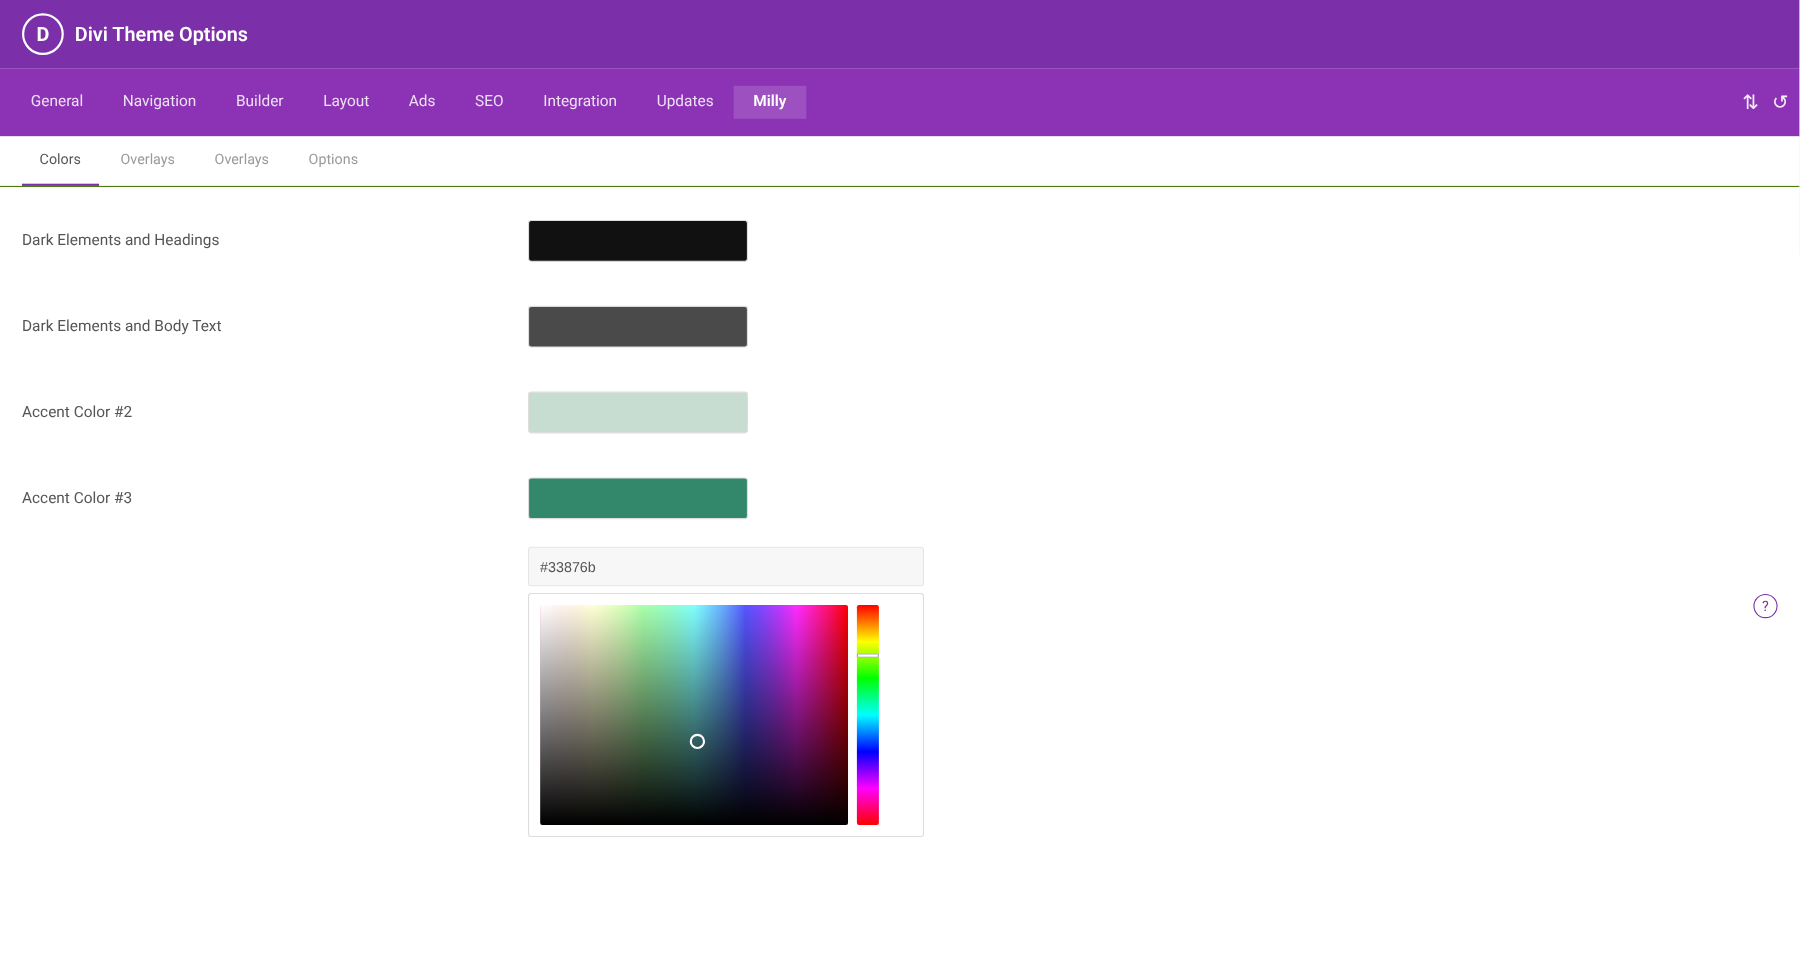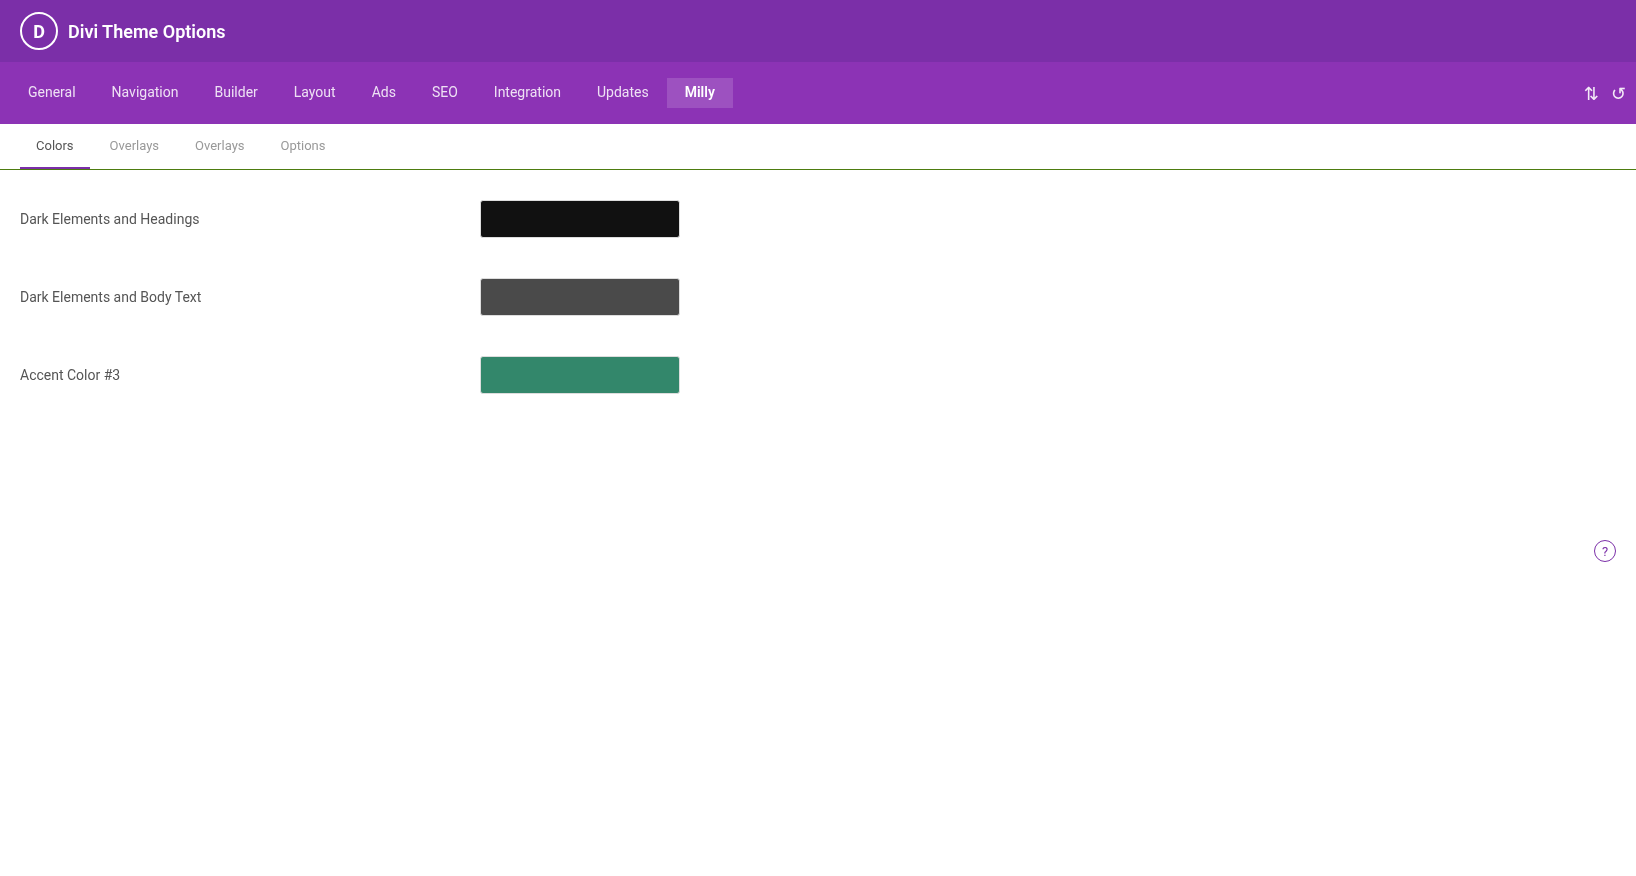--- a/index.html
+++ b/index.html
@@ -311,26 +311,45 @@
     <span class="color-label">Dark Elements and Headings</span>
     <div class="color-swatch" style="background-color: #111111;"></div>
   </div>
 
   <div class="color-row">
     <span class="color-label">Dark Elements and Body Text</span>
     <div class="color-swatch" style="background-color: #4a4a4a;"></div>
   </div>
 
 
+  <div class="color-row">
+    <span class="color-label">Accent Color #2</span>
+    <div class="color-swatch" style="background-color: #c8ddd2;"></div>
+  </div>
 
   <div class="color-row">
     <span class="color-label">Accent Color #3</span>
     <div style="display:flex; flex-direction: column; gap:0;">
       <div class="color-swatch" style="background-color: #33876b;"></div>
     </div>
   </div>
 
+  <div style="margin-left: 460px; margin-top: -15px;">
+    <input class="color-hex-input" type="text" value="#33876b" style="">
+    <div class="color-picker-box">
+
+      <div class="gradient-canvas">
+        <div class="gradient-cursor"></div>
+      </div>
+
+      <div class="hue-slider">
+        <div class="hue-thumb"></div>
+      </div>
+
+      <div class="alpha-slider"></div>
+    </div>
+  </div>
 
   <div class="help-icon">
     <span>?</span>
   </div>
 
 </div>
 
 </body></html>

